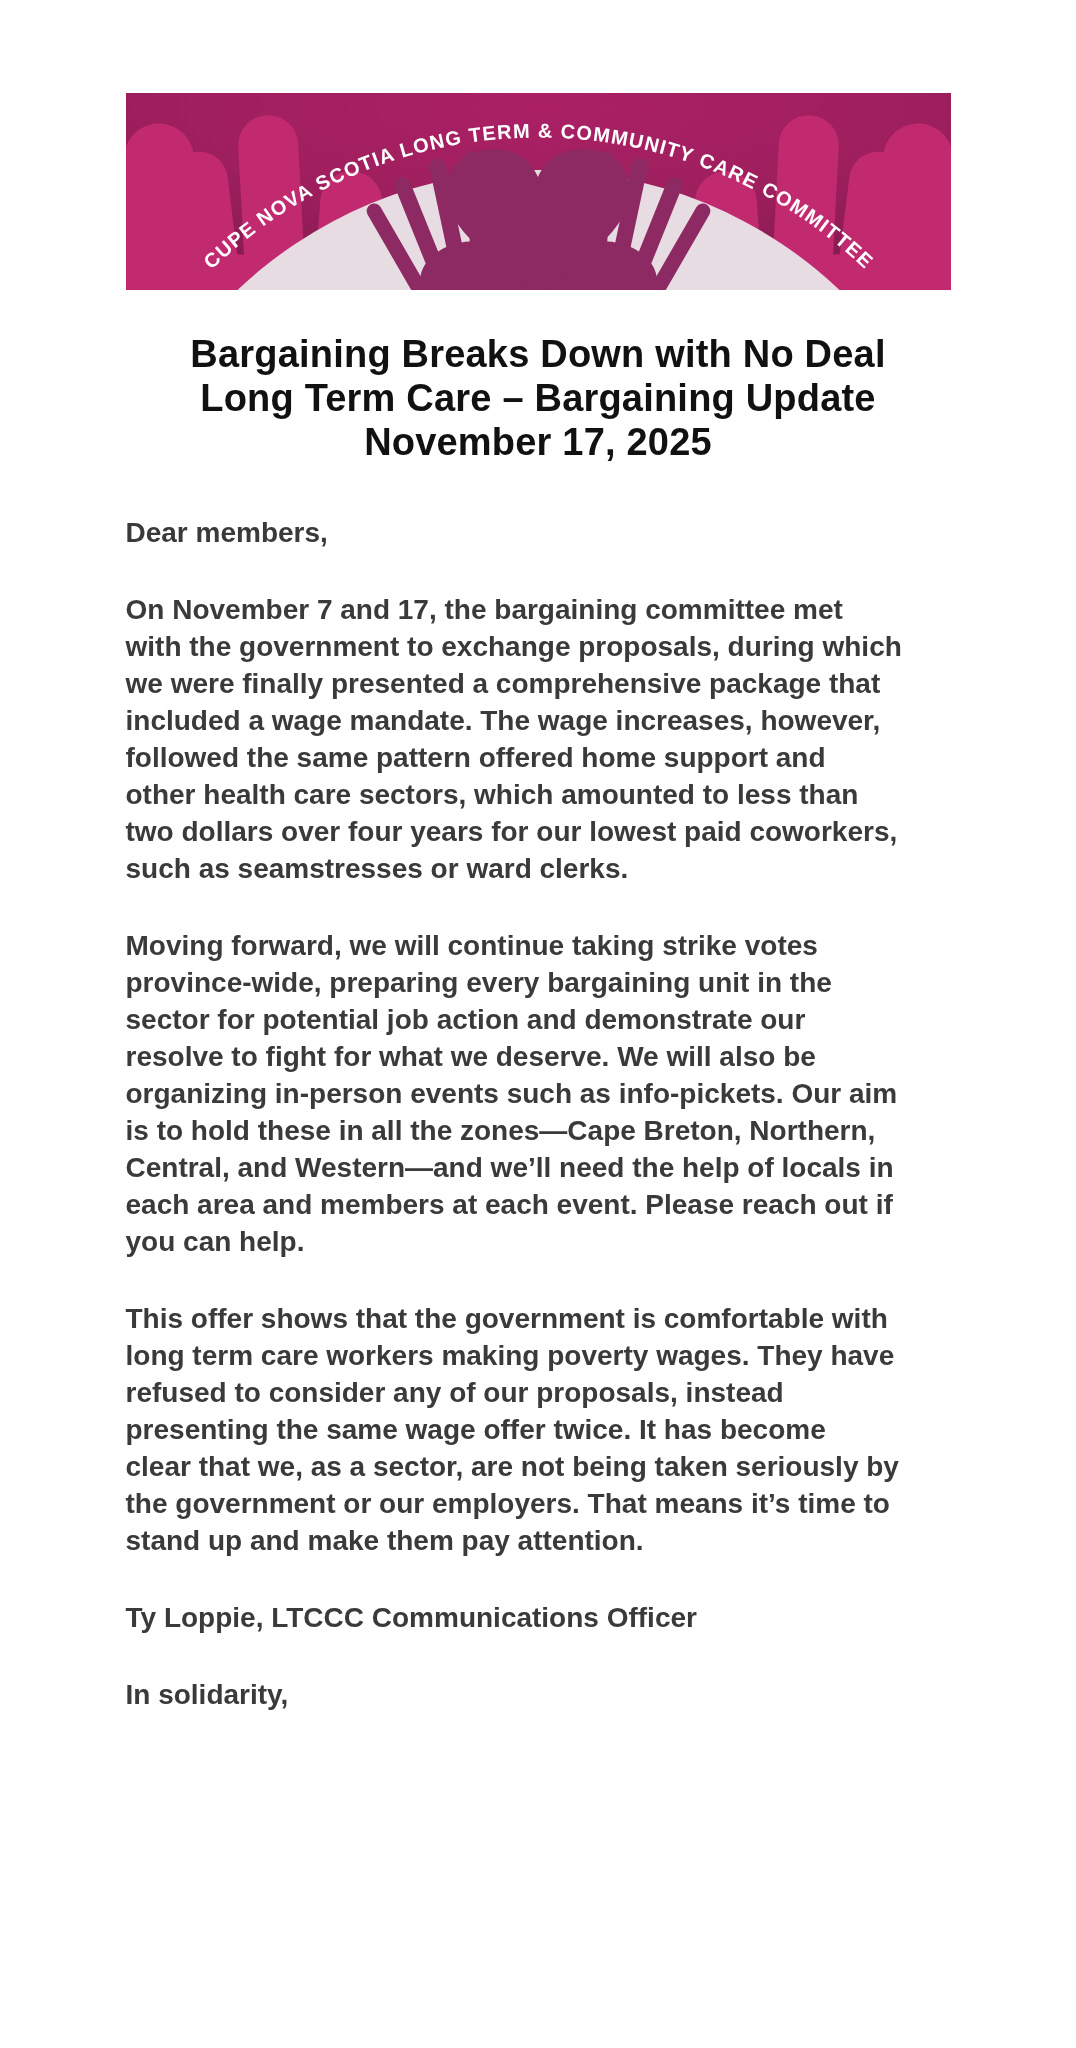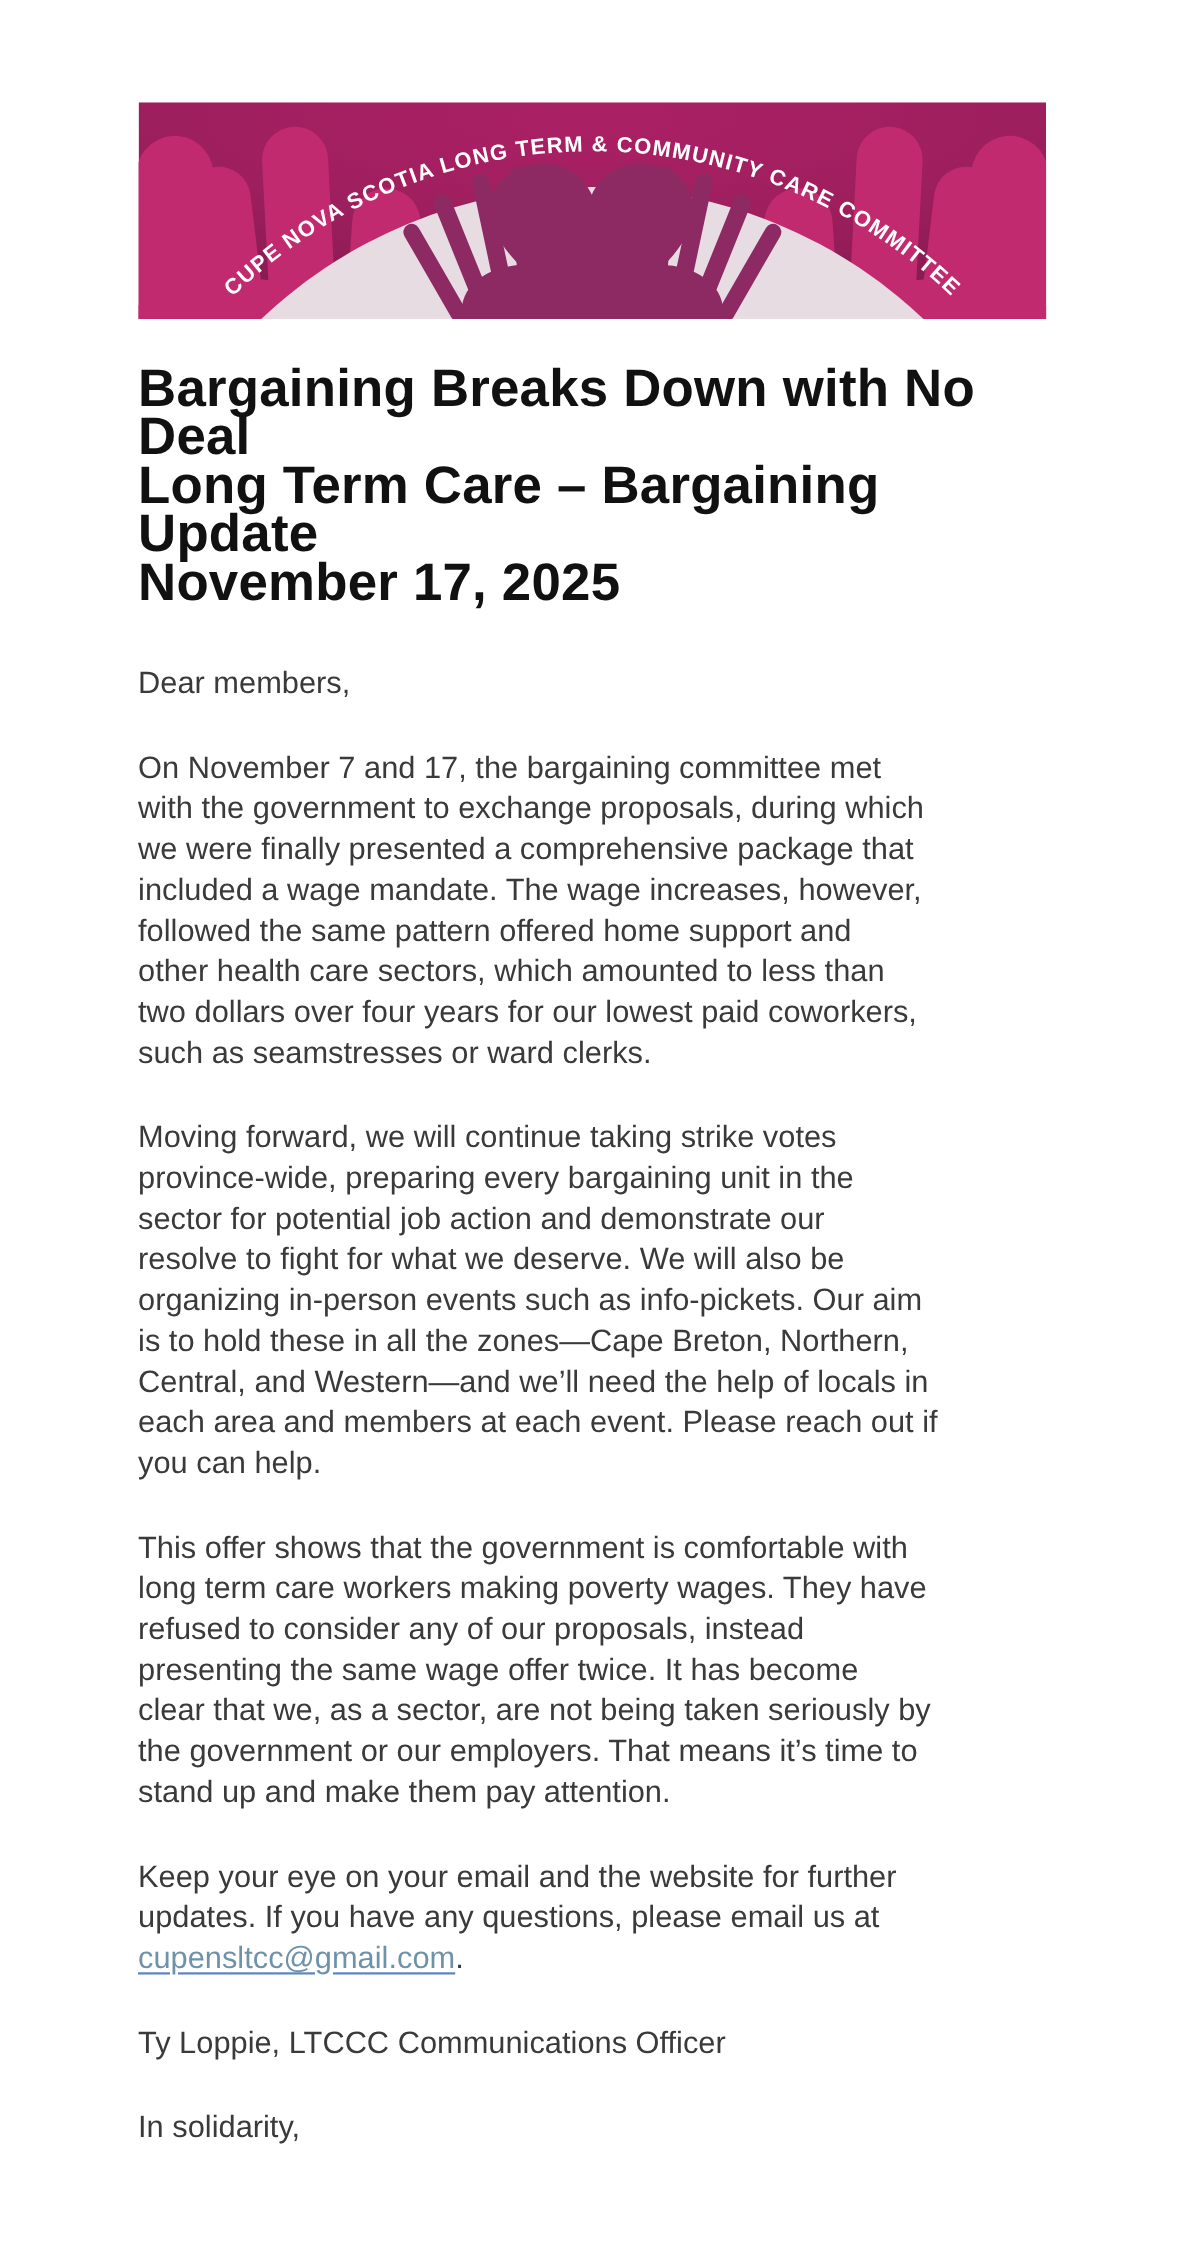--- a/index.html
+++ b/index.html
@@ -25,33 +25,33 @@
     display: block;
   }
   .banner text {
     font-family: "Liberation Sans", sans-serif;
     font-weight: bold;
     font-size: 20px;
     letter-spacing: 1.2px;
   }
   h1.page-title {
     margin: 42px 0 0 0;
-    font-size: 48px;
+    font-size: 38px;
     line-height: 44px;
     font-weight: bold;
     color: var(--heading-text, #111111);
-    text-align: left;
+    text-align: center;
     white-space: pre-line;
     letter-spacing: 0.2px;
   }
   .body-text {
     color: var(--body-text, #3a3a3a);
     font-size: 28px;
     line-height: 37px;
-    font-weight: 400;
+    font-weight: 700;
   }
   p.para {
     margin: 40px 0 0 0;
     white-space: pre-line;
   }
   p.salutation {
     margin-top: 50px;
   }
   a.email-link {
     color: var(--link-color, #6f92a8);
@@ -138,21 +138,18 @@
 you can help.</p>
 
   <p class="body-text para">This offer shows that the government is comfortable with
 long term care workers making poverty wages. They have
 refused to consider any of our proposals, instead
 presenting the same wage offer twice. It has become
 clear that we, as a sector, are not being taken seriously by
 the government or our employers. That means it’s time to
 stand up and make them pay attention.</p>
 
-  <p class="body-text para"><span>Keep your eye on your email and the website for further
-updates. If you have any questions, please email us at
-</span><a class="email-link" href="#">cupensltcc@gmail.com</a><span>.</span></p>
 
   <p class="body-text para">Ty Loppie, LTCCC Communications Officer</p>
 
   <p class="body-text para">In solidarity,</p>
 
 </main>
 
 </body></html>

